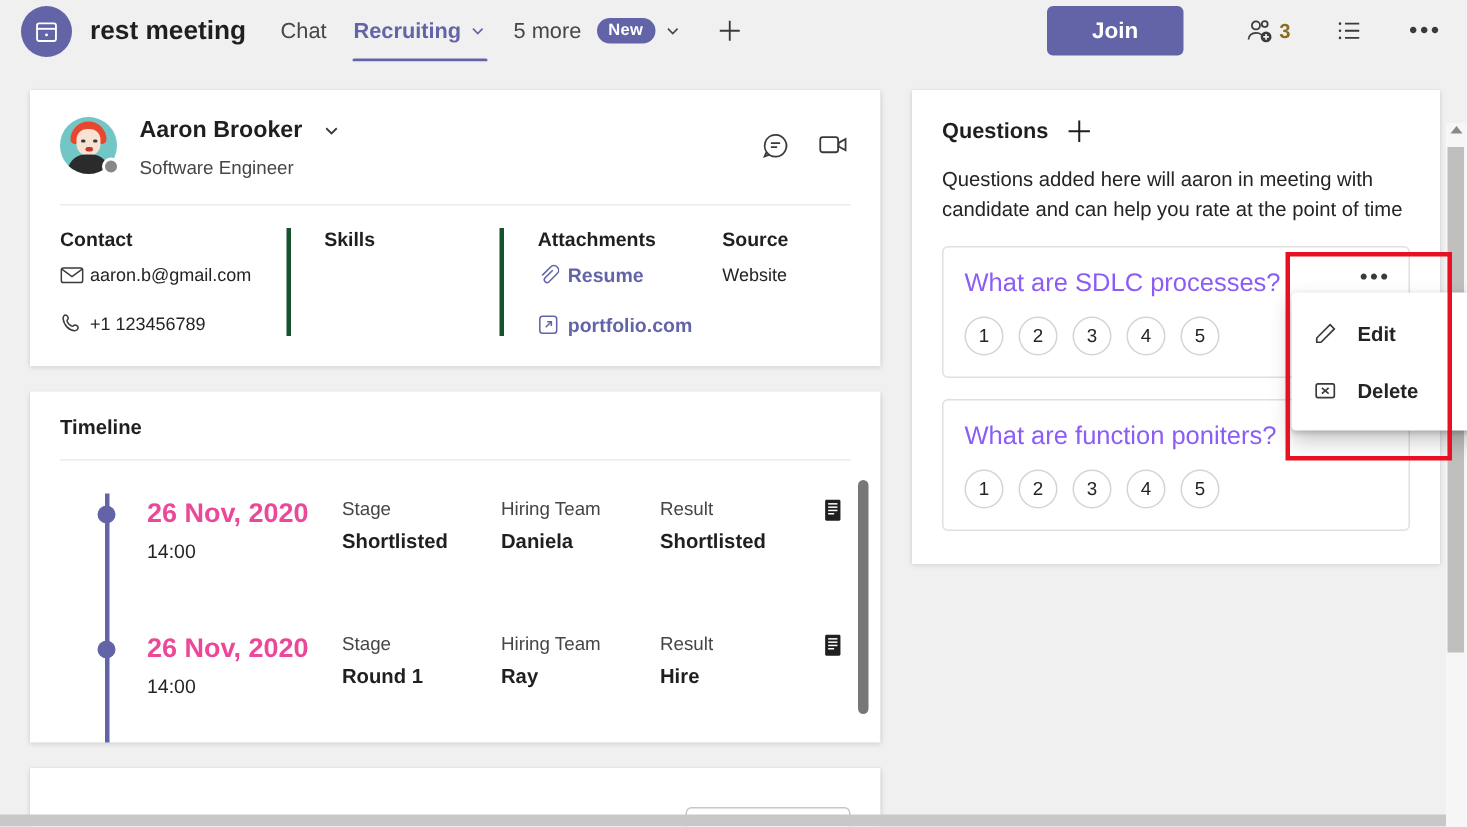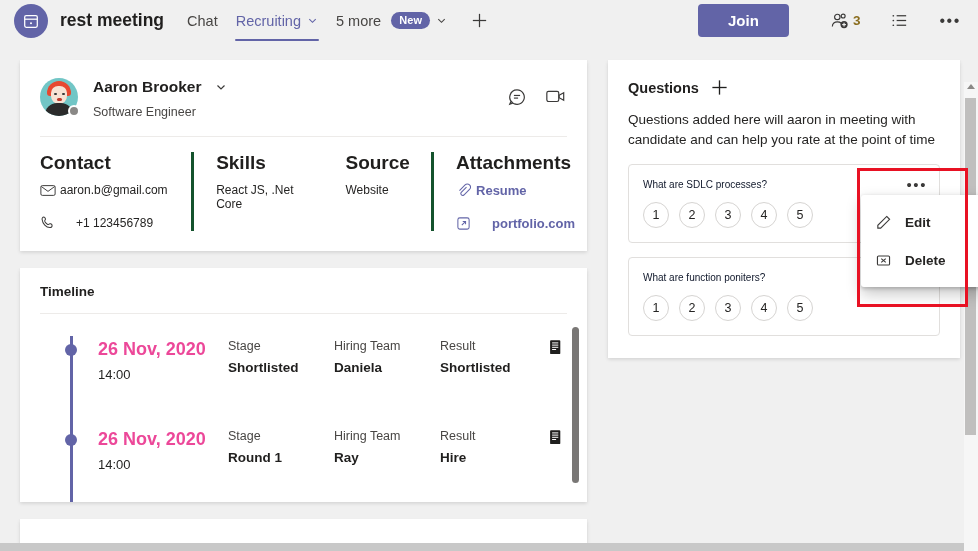--- a/index.html
+++ b/index.html
@@ -29,21 +29,21 @@
   .meeting-title {
     font-size: 17.5px; font-weight: bold; color: #201f1e;
     margin-left: 12px; white-space: nowrap;
   }
   .tabs { display: flex; align-items: center; height: 41px; margin-left: 14px; }
   .tab {
     position: relative; height: 41px; display: flex; align-items: center;
     font-size: 14.5px; color: #484644; padding: 0 9px; white-space: nowrap;
     cursor: pointer;
   }
-  .tab.active { color: #6264a7; font-weight: 400; }
+  .tab.active { color: #6264a7; font-weight: 700; }
   .tab.active::after {
     content: ""; position: absolute; left: 8px; right: 8px; bottom: 0;
     height: 2.5px; background: #6264a7; border-radius: 2px;
   }
   .chev { margin-left: 6px; display: inline-block; }
   .chev svg { display:block; }
   .badge-new {
     background: #6264a7; color: #fff; font-size: 11px; font-weight: bold;
     border-radius: 9px; padding: 2.5px 8px 3px; margin-left: 10px;
     letter-spacing: .2px;
@@ -103,23 +103,23 @@
   .cand-name-row { display: flex; align-items: center; }
   .cand-name { font-size: 15.5px; font-weight: bold; color: #201f1e; }
   .cand-role { font-size: 12.5px; color: #484644; margin-top: 9px; }
   .cand-actions { position: absolute; right: 20px; top: 27px; display: flex; gap: 18px; }
   .cand-actions span { cursor: pointer; display: flex; }
   .cand-divider { height: 1px; background: #edebe9; margin: 17px 0 0; }
 
   .detail-cols { display: flex; margin-top: 15px; }
   .dcol { padding-right: 18px; }
   .dcol + .dcol { border-left: 3px solid #14532d; padding-left: 22px; }
-  .dcol h4 { font-size: 19px; font-weight: bold; color: #201f1e; margin-bottom: 9px; }
+  .dcol h4 { font-size: 13px; font-weight: bold; color: #201f1e; margin-bottom: 9px; }
   .dline { display: flex; align-items: center; font-size: 13px; color: #252423; }
-  .dline + .dline { margin-top: 18px; gap: 16px; }
+  .dline + .dline { margin-top: 18px; }
   .dline .ic { width: 20px; flex: 0 0 20px; display: flex; align-items: center; color: #3b3a39; }
   .link-purple { color: #6264a7; font-weight: bold; font-size: 13px; cursor: pointer; }
   .plain { font-size: 12px; color: #252423; }
 
   
   .tl-card { margin-top: 17px; padding: 16px 20px 0; position: relative; height: 234px; overflow: hidden; }
   .tl-title { font-size: 13.5px; font-weight: bold; color: #201f1e; }
   .tl-divider { height: 1px; background: #edebe9; margin-top: 14px; }
   .tl-list { position: relative; padding-top: 16px; }
   .tl-rail {
@@ -149,21 +149,21 @@
     border: 1px solid #c8c6c4; border-radius: 4px; background: #fff;
   }
 
   
   .q-card { padding: 18px 20px 22px; min-height: 272px; }
   .q-head { display: flex; align-items: center; }
   .q-title { font-size: 14.5px; font-weight: bold; color: #201f1e; }
   .q-plus { margin-left: 11px; cursor: pointer; display: flex; }
   .q-desc { font-size: 13.5px; color: #252423; line-height: 20px; margin-top: 13px; }
   .q-item { border: 1px solid #e1dfdd; border-radius: 4px; padding: 14px 14px 14px; margin-top: 14px; position: relative; }
-  .q-text { font-size: 10px; color: #0f172a; }
+  .q-text { font-size: 17px; color: #8b5cf6; }
   .q-rates { display: flex; gap: 10px; margin-top: 12px; }
   .rate {
     width: 26px; height: 26px; border-radius: 50%; border: 1px solid #d6d4d2;
     display: flex; align-items: center; justify-content: center;
     font-size: 12.5px; color: #252423; cursor: pointer; background: #fff;
   }
   .q-dots {
     position: absolute; right: 12px; top: 12px; cursor: pointer;
     letter-spacing: 1.6px; font-size: 15px; color: #3b3a39; line-height: 1;
   }
@@ -340,30 +340,20 @@
                 <svg width="15" height="15" viewBox="0 0 16 16" fill="none" stroke="#3b3a39" stroke-width="1.1">
                   <path d="M4 2.2c1 0 1.3.5 1.7 1.5.4 1 .2 1.3-.4 1.8-.5.5-.4.9 0 1.7.6 1.1 1.5 2 2.6 2.6.8.4 1.2.5 1.7 0 .5-.6.8-.8 1.8-.4 1 .4 1.5.7 1.5 1.7 0 1.2-1.2 2.2-2.4 2.2C6.6 13.3 2.7 9.4 2.2 4.6c-.1-1.2.7-2.4 1.8-2.4z"></path>
                 </svg>
               </span>
               <span class="plain">+1 123456789</span>
             </div>
           </div>
 
           <div class="dcol" style="width:146px;">
             <h4>Skills</h4>
-            <div class="dline">
-              <span class="plain">React JS, .Net Core</span>
-            </div>
-          </div>
-
-          <div class="dcol" style="width:100px;border-left:none;padding-left:12px;">
-            <h4>Source</h4>
-            <div class="dline">
-              <span class="plain">Website</span>
-            </div>
           </div>
 
           <div class="dcol" style="width:136px;">
             <h4>Attachments</h4>
             <div class="dline">
               <span class="ic">
                 <svg width="15" height="15" viewBox="0 0 16 16" fill="none" stroke="#6264a7" stroke-width="1.1">
                   <path d="M11.2 4.4L5.6 10a2 2 0 0 0 2.8 2.8l6-6a3.3 3.3 0 0 0-4.7-4.7l-6 6"></path>
                 </svg>
               </span>
@@ -371,20 +361,27 @@
             </div>
             <div class="dline">
               <span class="ic">
                 <svg width="15" height="15" viewBox="0 0 16 16" fill="none" stroke="#6264a7" stroke-width="1.1">
                   <rect x="2" y="2" width="12" height="12" rx="2"></rect>
                   <polyline points="6.2,9.8 10,6 "></polyline>
                   <polyline points="7.2,5.9 10.2,5.9 10.2,8.9"></polyline>
                 </svg>
               </span>
               <span class="link-purple">portfolio.com</span>
+            </div>
+          </div>
+
+          <div class="dcol" style="width:100px;border-left:none;padding-left:12px;">
+            <h4>Source</h4>
+            <div class="dline">
+              <span class="plain">Website</span>
             </div>
           </div>
         </div>
       </div>
 
       <div class="card tl-card">
         <div class="tl-title">Timeline</div>
         <div class="tl-divider"></div>
 
         <div class="tl-list">

